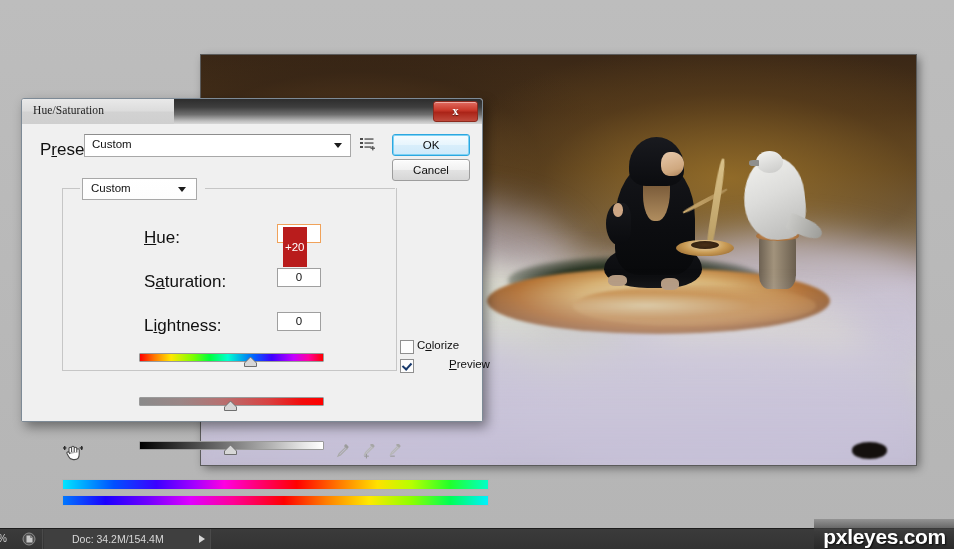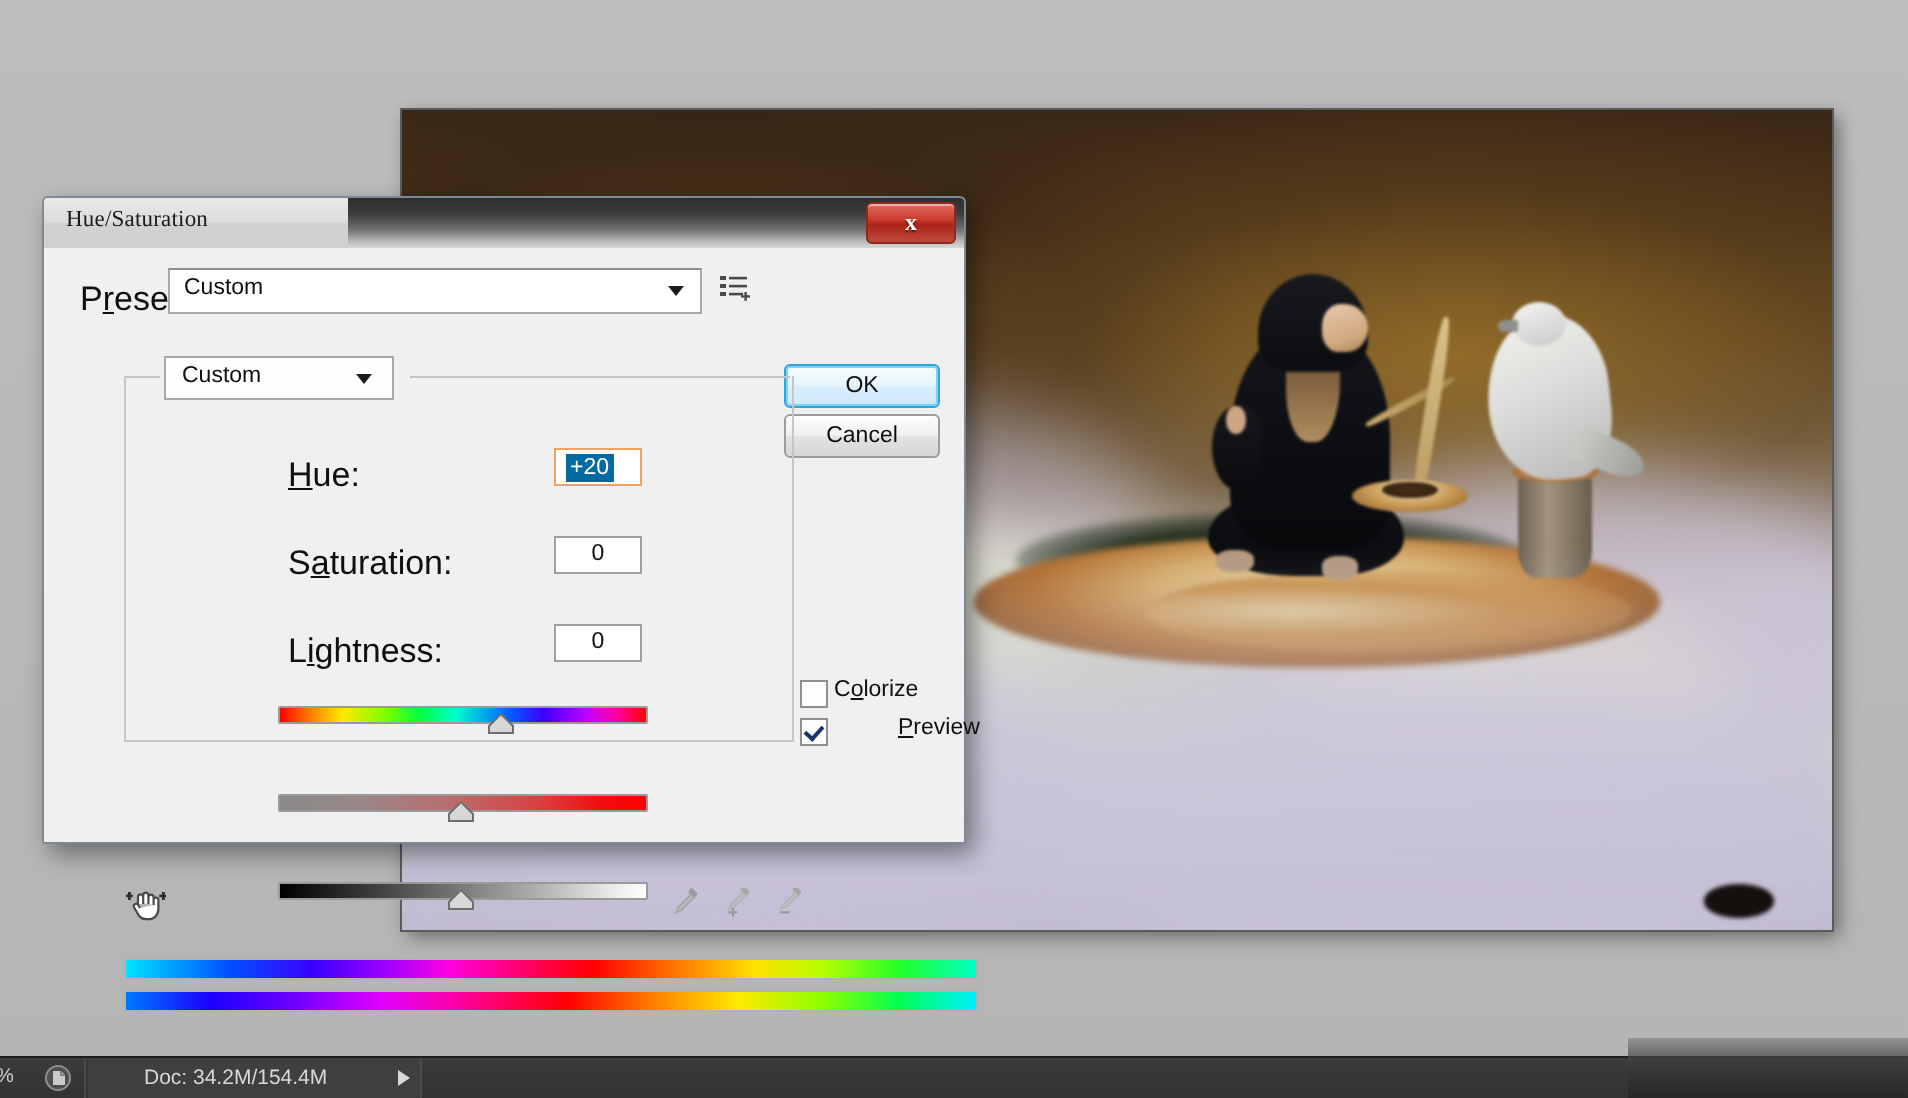--- a/index.html
+++ b/index.html
@@ -152,21 +152,20 @@
     border-left:4.5px solid transparent;border-right:4.5px solid transparent;border-top:5px solid #1b1b1b;}
 
   .preset-menu-icon{position:absolute;left:338px;top:13px;width:16px;height:15px;cursor:pointer;}
 
   .btn{
     position:absolute;width:76px;height:20px;font-size:11.5px;color:#0d0d0d;
     background:linear-gradient(180deg,#fcfcfc 0%,#f1f1f1 48%,#e2e2e2 52%,#d6d6d6 100%);
     border:1px solid #9d9d9d;border-radius:3px;
     display:flex;align-items:center;justify-content:center;cursor:pointer;
     box-shadow:0 1px 0 rgba(255,255,255,.8) inset;
-    margin-top:48px;
   }
   .btn-ok{left:370px;top:10px;border-color:#2ca7e0;
     background:linear-gradient(180deg,#f6fcff 0%,#e7f5fd 48%,#d8eefb 52%,#cfe9fa 100%);
     box-shadow:0 0 0 1px #7fd2f4 inset;}
   .btn-cancel{left:370px;top:35px;}
 
   .group{
     position:absolute;left:40px;top:64px;width:333px;height:182px;
     border:1px solid #c6c6c6;border-top:none;background:transparent;
   }
@@ -180,21 +179,21 @@
   }
   .master-select .val{position:absolute;left:8px;top:3px;}
   .master-select .caret{right:10px;top:8px;}
 
   .field{
     position:absolute;width:42px;height:17px;background:#fff;border:1px solid #9f9f9f;
     font-size:11.5px;color:#101010;
   }
   .field .fv{position:absolute;left:0;right:0;top:2px;text-align:center;}
   .field.sel{border-color:#f0a25a;}
-  .field.sel .fv{background:#0369a1;color:#fff;display:inline-block;left:5px;right:auto;padding:1px 2px;}
+  .field.sel .fv{background:#b91c1c;color:#fff;display:inline-block;left:5px;right:auto;padding:14px 2px;}
 
   .slider-track{position:absolute;height:7px;border:1px solid #9a9a9a;border-radius:1px;}
   .thumb{position:absolute;width:13px;height:10px;}
   .thumb svg{display:block;}
 
   .hue-track{left:117px;top:229px;width:183px;
     background:linear-gradient(90deg,#ff0000 0%,#ff7a00 8%,#ffe800 17%,#7bff00 29%,#00ff3c 38%,#00ffd0 48%,#0064ff 62%,#3d00ff 72%,#c400ff 84%,#ff00a0 92%,#ff0000 100%);}
   .sat-track{left:117px;top:273px;width:183px;
     background:linear-gradient(90deg,#8a8a8a 0%,#9a8686 22%,#b77070 45%,#d84242 70%,#f20d0d 88%,#ff0000 100%);}
   .light-track{left:117px;top:317px;width:183px;
@@ -447,13 +446,14 @@
       </svg>
     </div>
     <div class="sb-sep"></div>
     <div class="sb-field"></div>
     <div class="sb-doc">Doc: 34.2M/154.4M</div>
     <div class="sb-arrow"></div>
     <div class="sb-sep2"></div>
   </div>
 
   <div class="wm-box"></div>
+  <div class="watermark">pxleyes.com</div>
 </div>
 
 </body></html>

